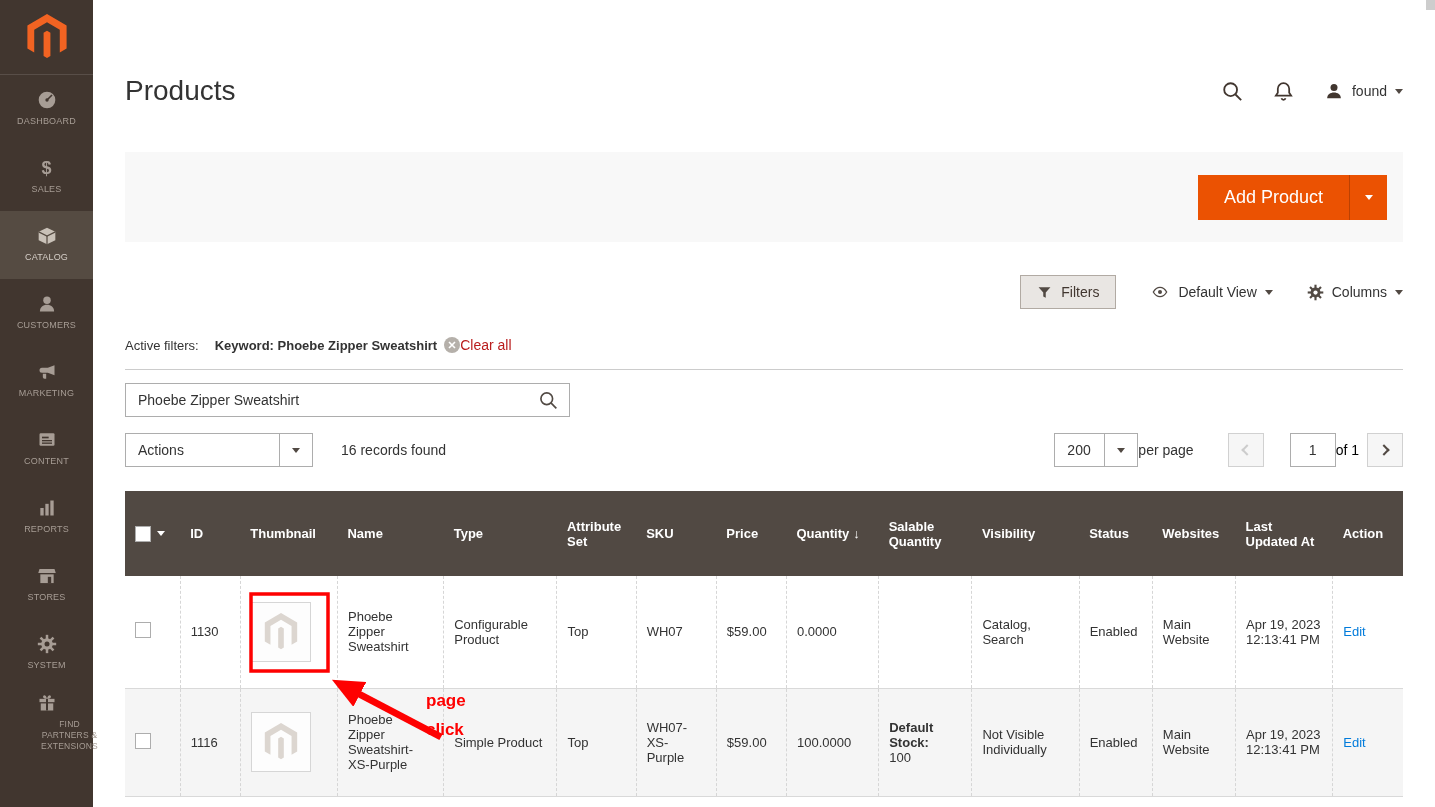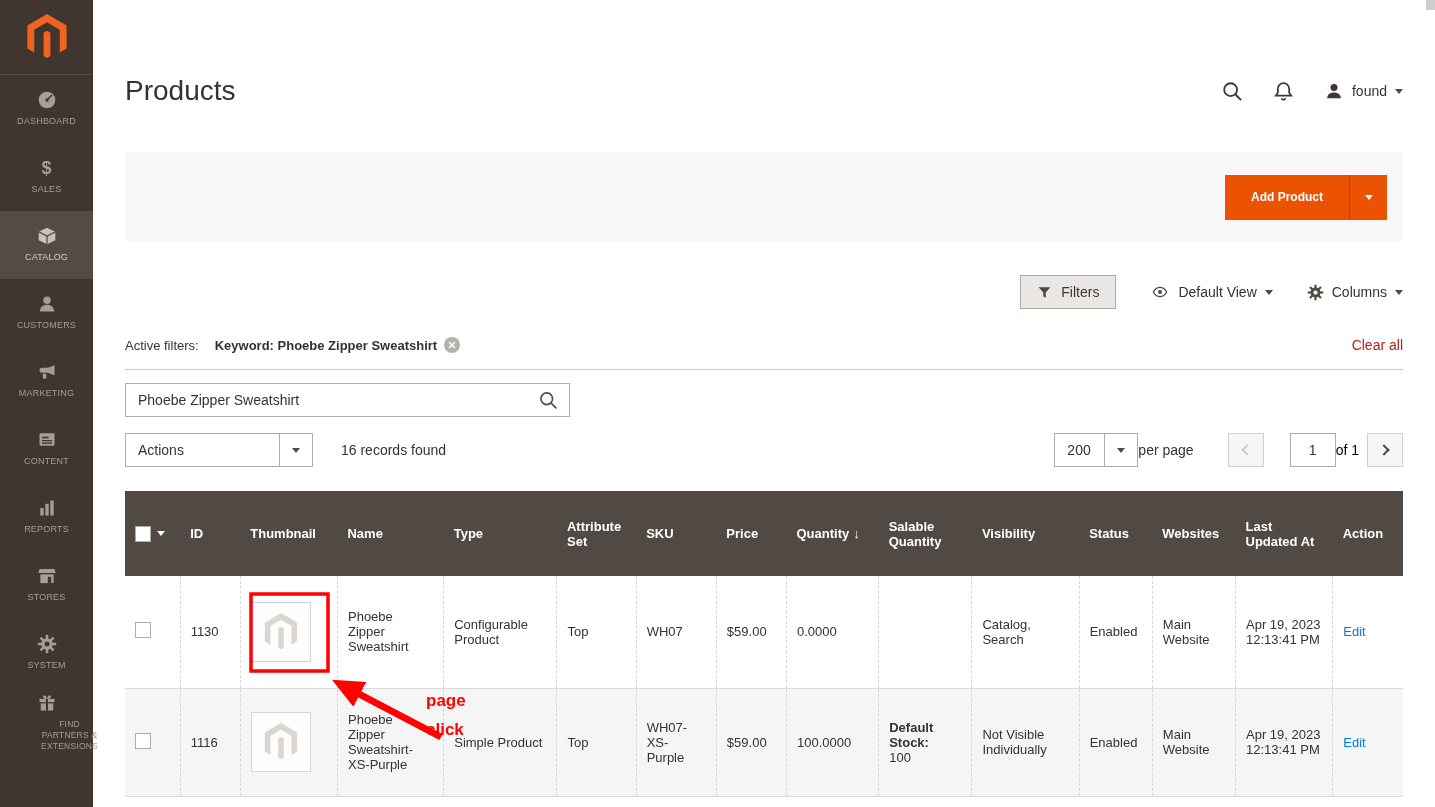--- a/index.html
+++ b/index.html
@@ -26,30 +26,30 @@
   .hicon { cursor:pointer; display:flex; align-items:center; }
   .admin-chip { display:flex; align-items:center; gap:8px; cursor:pointer; font-size:14px; color:#333; }
 
   .tri-down { width:0; height:0; border-left:4px solid transparent; border-right:4px solid transparent; border-top:5px solid currentColor; display:inline-block; }
   .tri-down.white { border-top-color:#fff; }
   .tri-down.dark { border-top-color:#514943; }
 
   
   .actions-band { margin-top:40px; height:90px; background:#f8f8f8; display:flex; align-items:center; justify-content:flex-end; padding:0 16px; }
   .btn-add { display:flex; height:45px; cursor:pointer; }
-  .btn-add .btn-main { background:#eb5202; color:#fff; font-weight:700; font-size:12px; padding:0 26px; display:flex; align-items:center; }
+  .btn-add .btn-main { background:#eb5202; color:#fff; font-weight:400; font-size:18px; padding:0 26px; display:flex; align-items:center; }
   .btn-add .btn-split { width:38px; background:#eb5202; border-left:1px solid #bc4101; display:flex; align-items:center; justify-content:center; }
 
   
   .grid-toolbar { margin-top:33px; height:34px; display:flex; justify-content:flex-end; align-items:center; gap:34px; }
   .btn-filters { height:34px; padding:0 16px; background:#e9e6e3; border:1px solid #b1aaa3; display:flex; align-items:center; gap:9px; font-size:14px; color:#41362f; cursor:pointer; }
   .toolbar-ctl { display:flex; align-items:center; gap:8px; font-size:14px; color:#333; cursor:pointer; }
 
   
-  .active-filters-row { margin-top:24px; height:24px; display:flex; align-items:center; justify-content:space-between; font-size:13px; color:#333; }
+  .active-filters-row { margin-top:24px; height:24px; display:flex; align-items:center; font-size:13px; color:#333; }
   .af-left { display:flex; align-items:center; gap:16px; }
   .af-chip { display:flex; align-items:center; gap:7px; font-weight:700; }
   .af-remove { display:flex; cursor:pointer; }
   .clear-all { color:#b91c1c; font-weight:400; font-size:14px; cursor:pointer; text-decoration:none; }
   .divider { margin-top:12px; border-bottom:1px solid #ccc; }
 
   
   .search-row { margin-top:13px; }
   .search-box { width:445px; height:34px; border:1px solid #adadad; display:flex; align-items:center; background:#fff; }
   .search-box input { flex:1; border:0; outline:0; padding:0 12px; font-size:14px; color:#333; font-family:inherit; background:transparent; }

